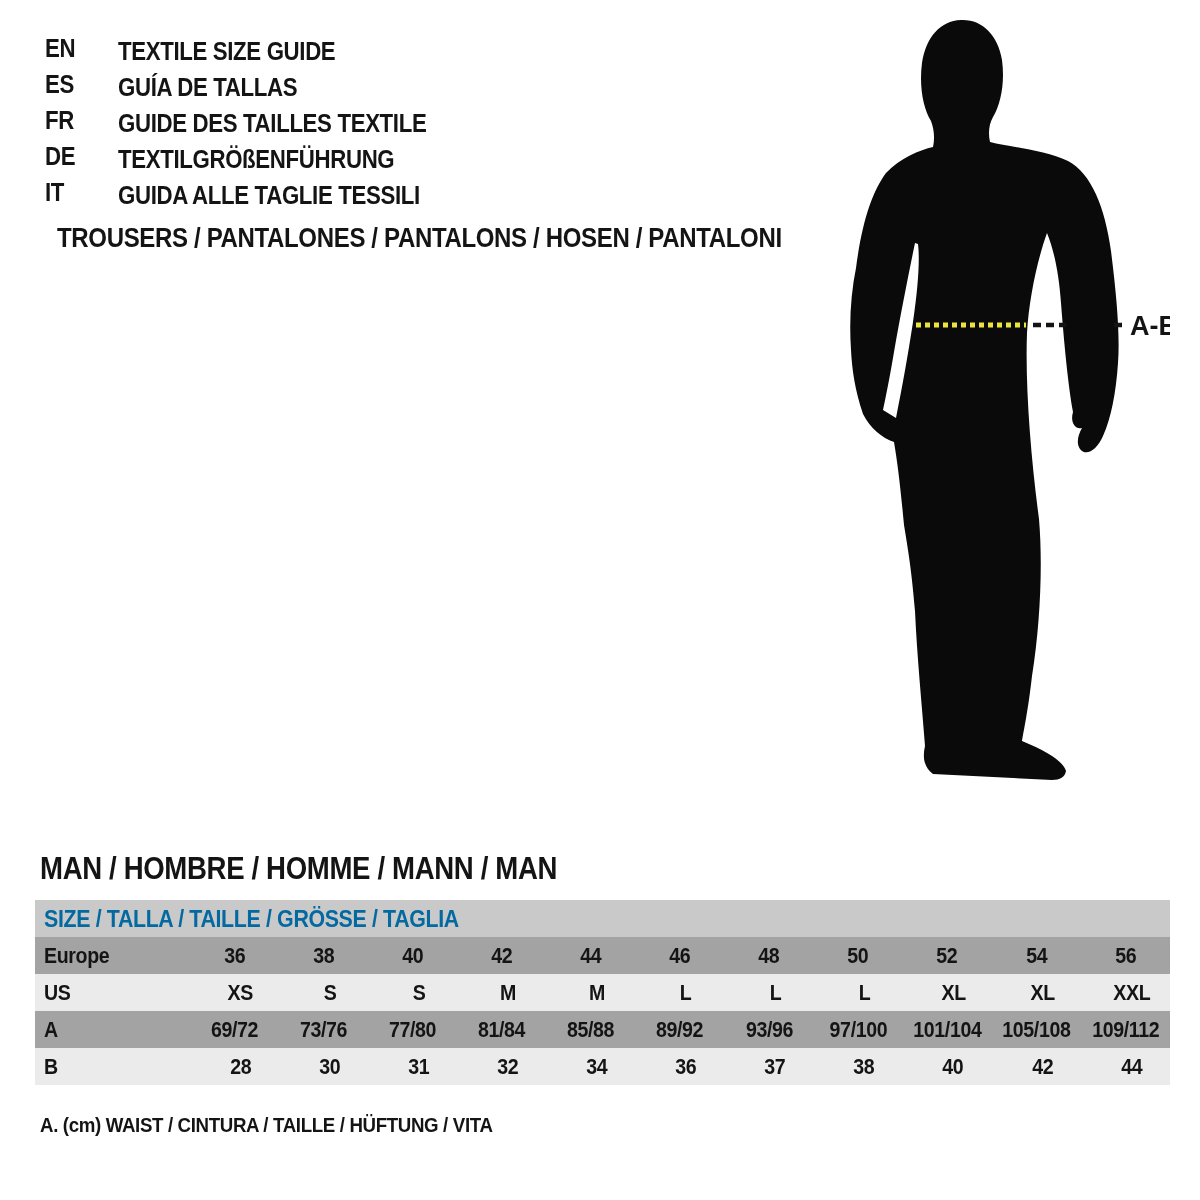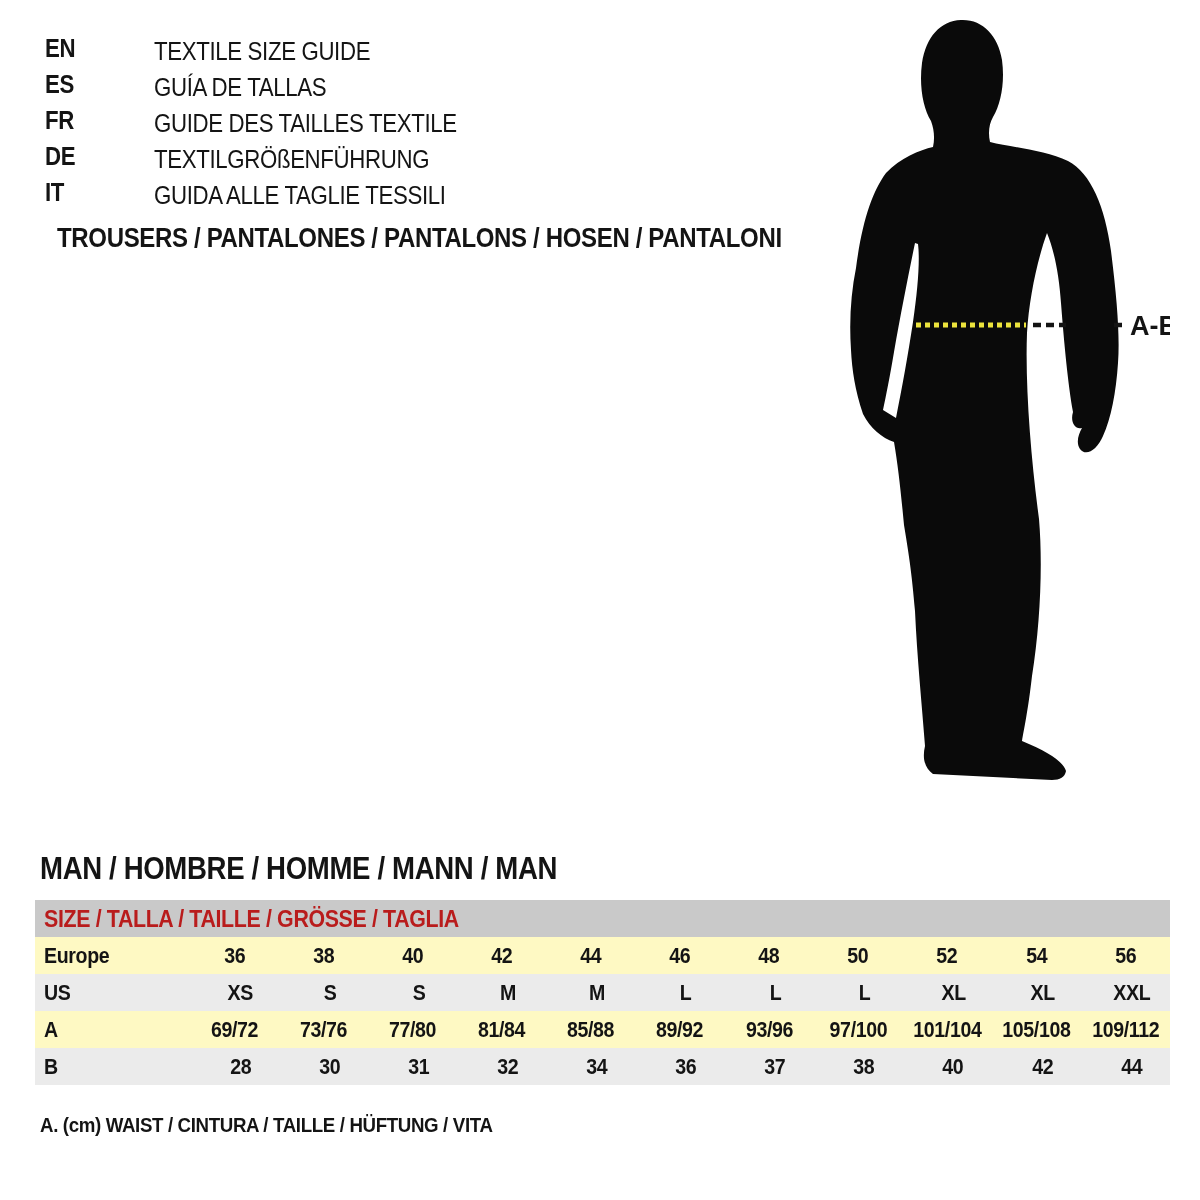--- a/index.html
+++ b/index.html
@@ -15,45 +15,45 @@
     display: inline-block;
     transform: scaleX(0.89);
     transform-origin: 0 50%;
     letter-spacing: -0.4px;
     white-space: nowrap;
   }
   .cond-c { transform-origin: 50% 50%; }
 
   
   .lang-list { position: absolute; left: 45px; top: 30px; }
-  .lang-row { display: flex; height: 36px; align-items: center; gap: 36px; }
+  .lang-row { display: flex; height: 36px; align-items: center; }
   .lang-code { width: 73px; font-size: 25px; font-weight: bold; }
-  .lang-title { font-size: 25px; font-weight: normal; margin-top: 7px; }
+  .lang-title { font-size: 25px; font-weight: bold; margin-top: 7px; }
 
   
   .category { position: absolute; left: 57px; top: 223px; font-size: 27px; font-weight: bold; }
 
   
   .figure { position: absolute; left: 830px; top: 10px; width: 340px; height: 780px; }
   .figure svg { display: block; }
   .ab-label { font-size: 27px; font-weight: bold; font-family: "Liberation Sans", sans-serif; }
 
   
   .gender { position: absolute; left: 40px; top: 851px; font-size: 31px; font-weight: bold; }
 
   
   .size-table { position: absolute; left: 35px; top: 900px; width: 1135px; }
   .thead-band {
     height: 37px; line-height: 37px;
     padding-left: 9px;
     font-size: 24px; font-weight: bold;
-    color: #b91c1c;
+    color: #0369a1;
     background: #c9c9c9;
   }
-  .trow { display: flex; height: 37px; align-items: center; background: #fef9c3; }
+  .trow { display: flex; height: 37px; align-items: center; background: #a3a3a3; }
   .trow.stripe { background: #ebebeb; gap: 12px; }
   .tlabel { width: 146px; padding-left: 9px; font-size: 22px; font-weight: bold; }
   .tcell { flex: 1; text-align: center; font-size: 22px; font-weight: bold; }
 
   
   .footnotes { position: absolute; left: 40px; top: 1108px; }
   .footnote { font-size: 21px; font-weight: bold; height: 33px; line-height: 33px; text-decoration: underline; }
 </style>
 </head>
 <body>

